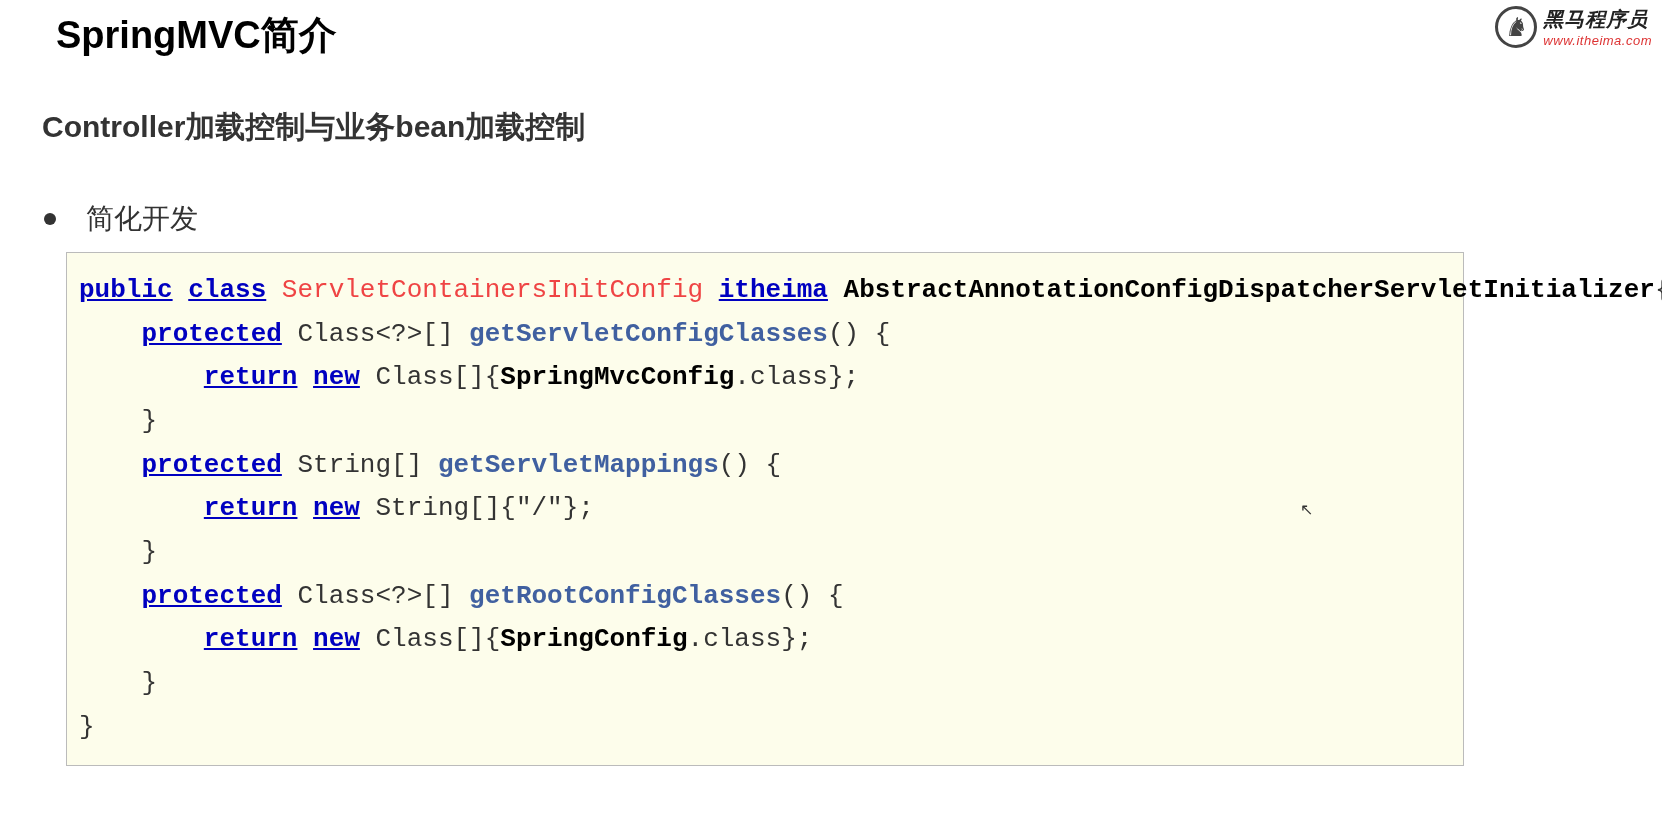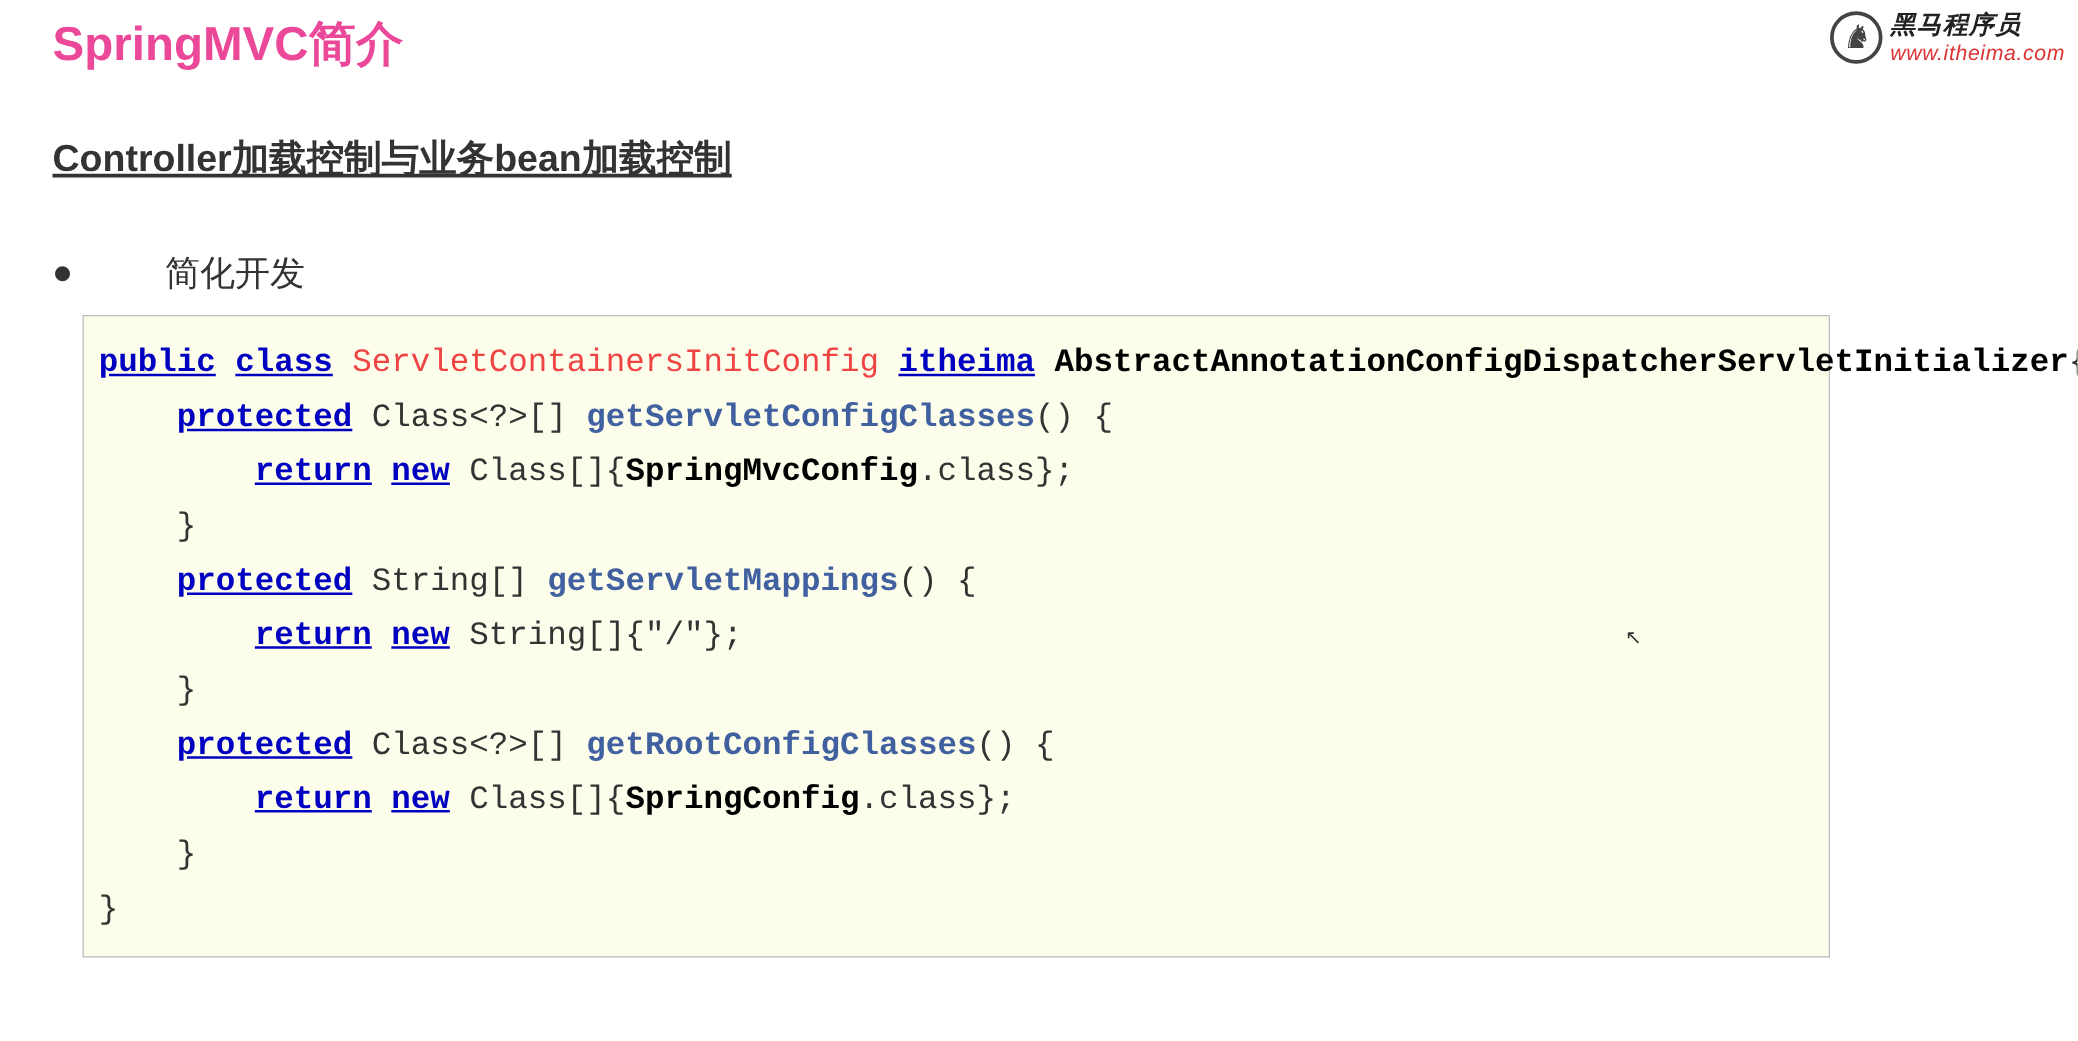--- a/index.html
+++ b/index.html
@@ -8,37 +8,36 @@
       box-sizing: border-box;
     }
     body {
       width: 1662px;
       height: 833px;
       background: #ffffff;
       font-family: "Microsoft YaHei", "PingFang SC", sans-serif;
       position: relative;
     }
     .page-title {
-      color: #ec4899;
+      color: #000000;
       font-size: 38px;
       font-weight: bold;
       padding: 10px 0 0 42px;
+      margin-left: 14px;
     }
     .subtitle {
       color: #333;
       font-size: 30px;
       font-weight: bold;
       padding: 46px 0 0 42px;
-      text-decoration: underline;
     }
     .bullet-row {
       display: flex;
       align-items: center;
       padding: 52px 0 0 44px;
-      gap: 46px;
     }
     .bullet-dot {
       width: 12px;
       height: 12px;
       border-radius: 50%;
       background: #333;
       margin-right: 30px;
     }
     .bullet-text {
       font-size: 28px;
@@ -90,21 +89,21 @@
       align-items: flex-start;
       font-style: italic;
     }
     .logo-cn {
       font-size: 20px;
       font-weight: bold;
       color: #222;
       letter-spacing: 1px;
     }
     .logo-url {
-      font-size: 17px;
+      font-size: 13px;
       color: #d33;
       letter-spacing: 0.5px;
     }
     .cursor-arrow {
       position: absolute;
       left: 1300px;
       top: 500px;
       font-size: 16px;
       color: #333;
     }

